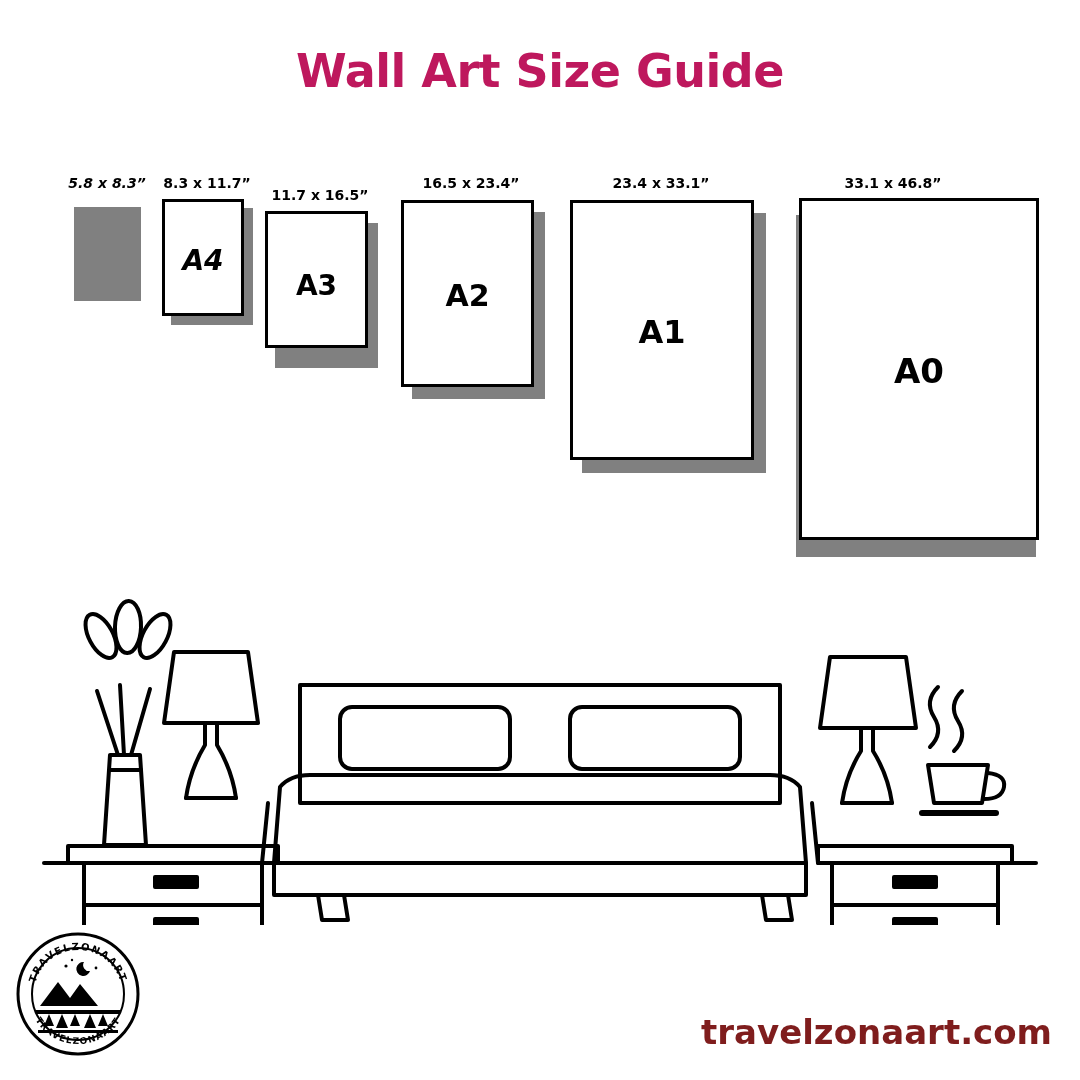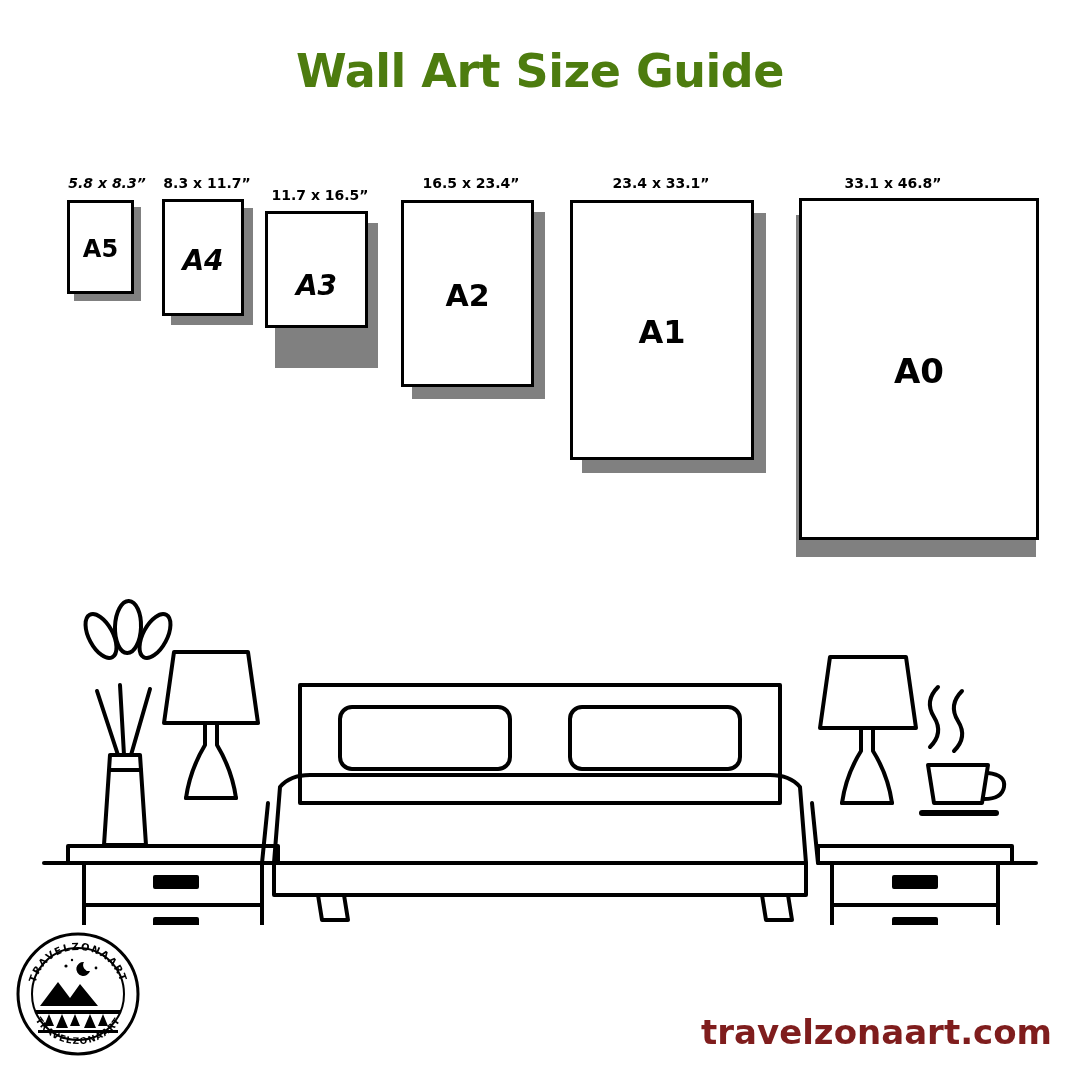--- a/index.html
+++ b/index.html
@@ -17,21 +17,21 @@
 
   #page-title {
     position: absolute;
     top: 44px;
     left: 0;
     width: 1080px;
     text-align: center;
     font-size: 46px;
     font-weight: 700;
     letter-spacing: -0.5px;
-    color: #4d7c0f;
+    color: #be185d;
     font-family: "DejaVu Sans", sans-serif;
   }
 
   
   #frames {
     position: absolute;
     top: 0;
     left: 0;
     width: 1080px;
     height: 600px;
@@ -99,37 +99,34 @@
 </head>
 <body>
 
 <div id="page-title">Wall Art Size Guide</div>
 
 <div id="frames">
 
   <div class="frame-group" style="left:60px; top:175px; width:110px; height:140px;">
     <div class="frame-dims" style="top:0px; left:47px;font-style:italic;">5.8 x 8.3”</div>
     <div class="frame-shadow" style="left:14px; top:32px; width:67px; height:94px;"></div>
-    <div class="frame-box" style="left:7px; top:25px; width:67px; height:94px;">
-      <div class="frame-label" style="top:32px; font-size:24px;">A5</div>
-    </div>
   </div>
 
   <div class="frame-group" style="left:155px; top:175px; width:130px; height:160px;">
     <div class="frame-dims" style="top:0px; left:52px;">8.3 x 11.7”</div>
     <div class="frame-shadow" style="left:16px; top:33px; width:82px; height:117px;"></div>
     <div class="frame-box" style="left:7px; top:24px; width:82px; height:117px;">
       <div class="frame-label" style="top:42px; font-size:28px;font-style:italic;">A4</div>
     </div>
   </div>
 
   <div class="frame-group" style="left:258px; top:175px; width:160px; height:210px;margin-top:12px;">
     <div class="frame-dims" style="top:0px; left:62px;">11.7 x 16.5”</div>
     <div class="frame-shadow" style="left:17px; top:36px; width:103px; height:145px;"></div>
-    <div class="frame-box" style="left:7px; top:24px; width:103px; height:117px;font-style:italic;">
+    <div class="frame-box" style="left:7px; top:24px; width:103px; height:137px;">
       <div class="frame-label" style="top:55px; font-size:28px;">A3</div>
     </div>
   </div>
 
   <div class="frame-group" style="left:394px; top:175px; width:200px; height:255px;">
     <div class="frame-dims" style="top:0px; left:77px;">16.5 x 23.4”</div>
     <div class="frame-shadow" style="left:18px; top:37px; width:133px; height:187px;"></div>
     <div class="frame-box" style="left:7px; top:25px; width:133px; height:187px;">
       <div class="frame-label" style="top:75px; font-size:30px;">A2</div>
     </div>

